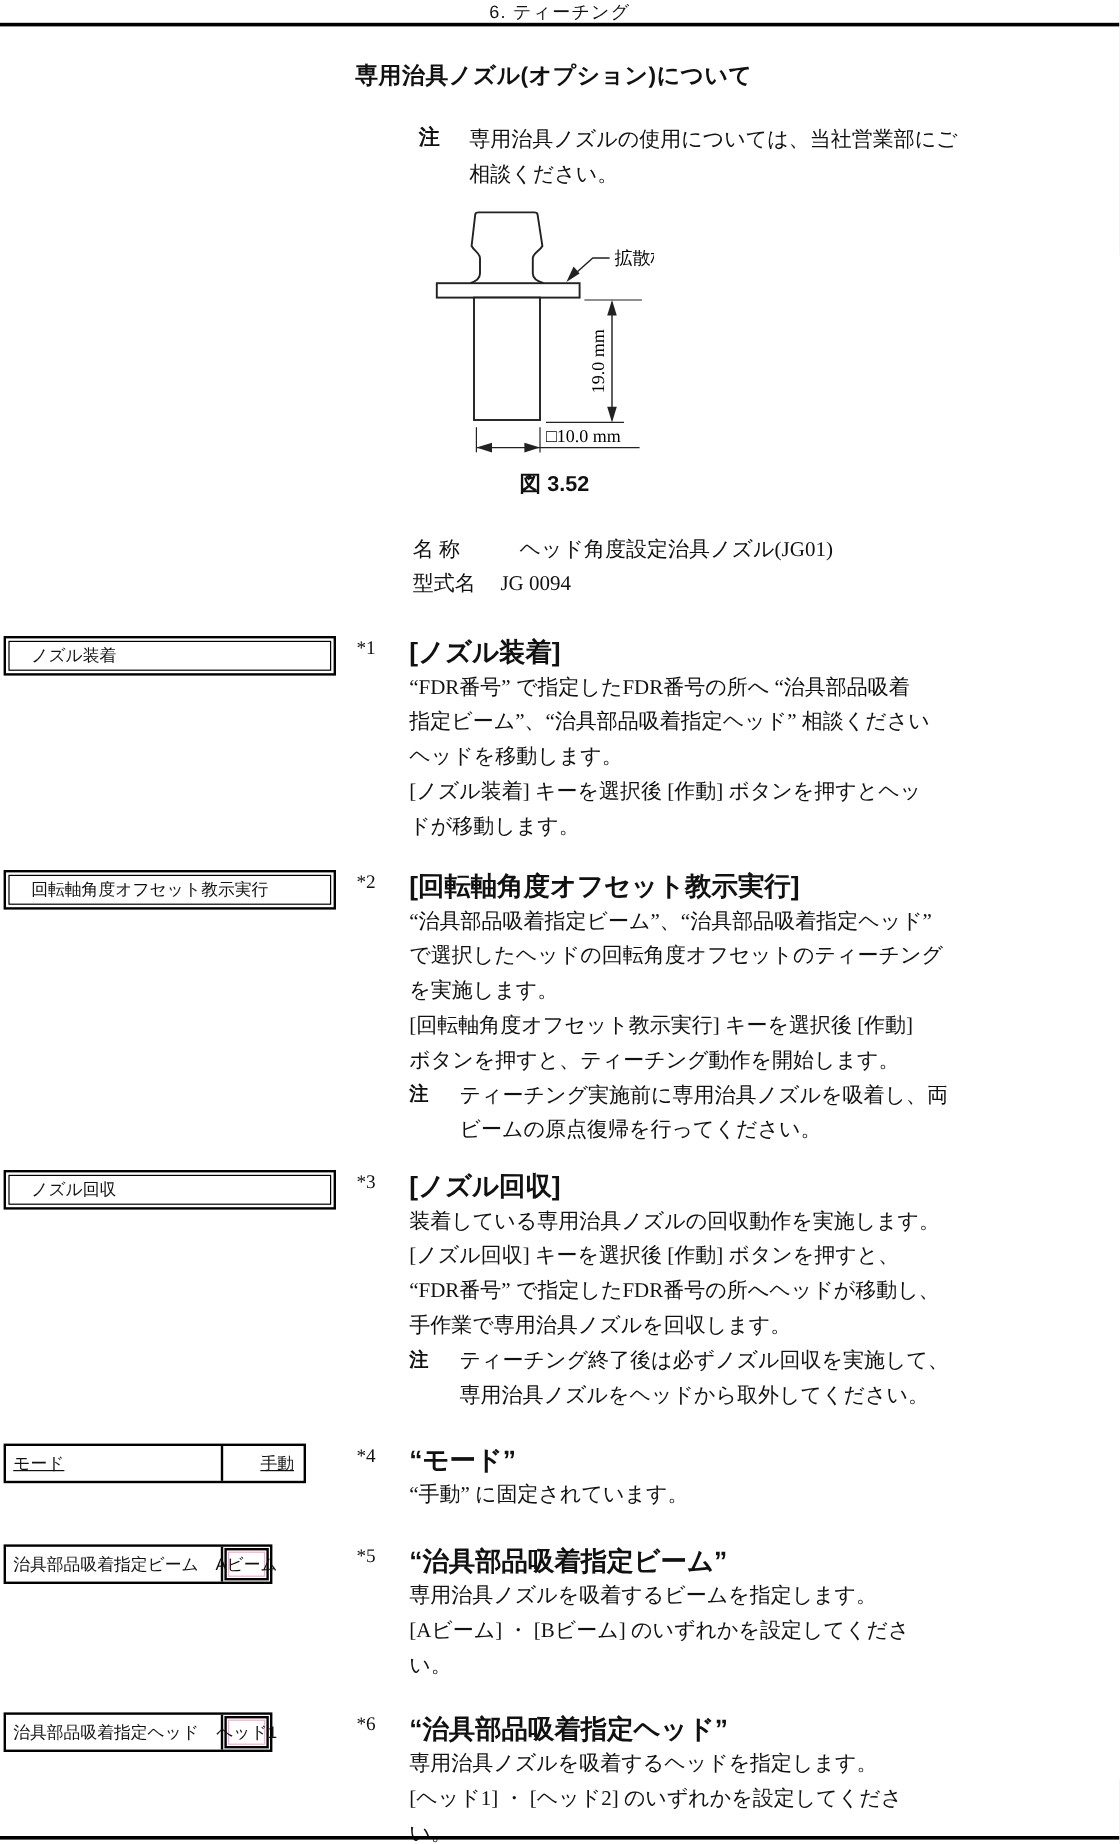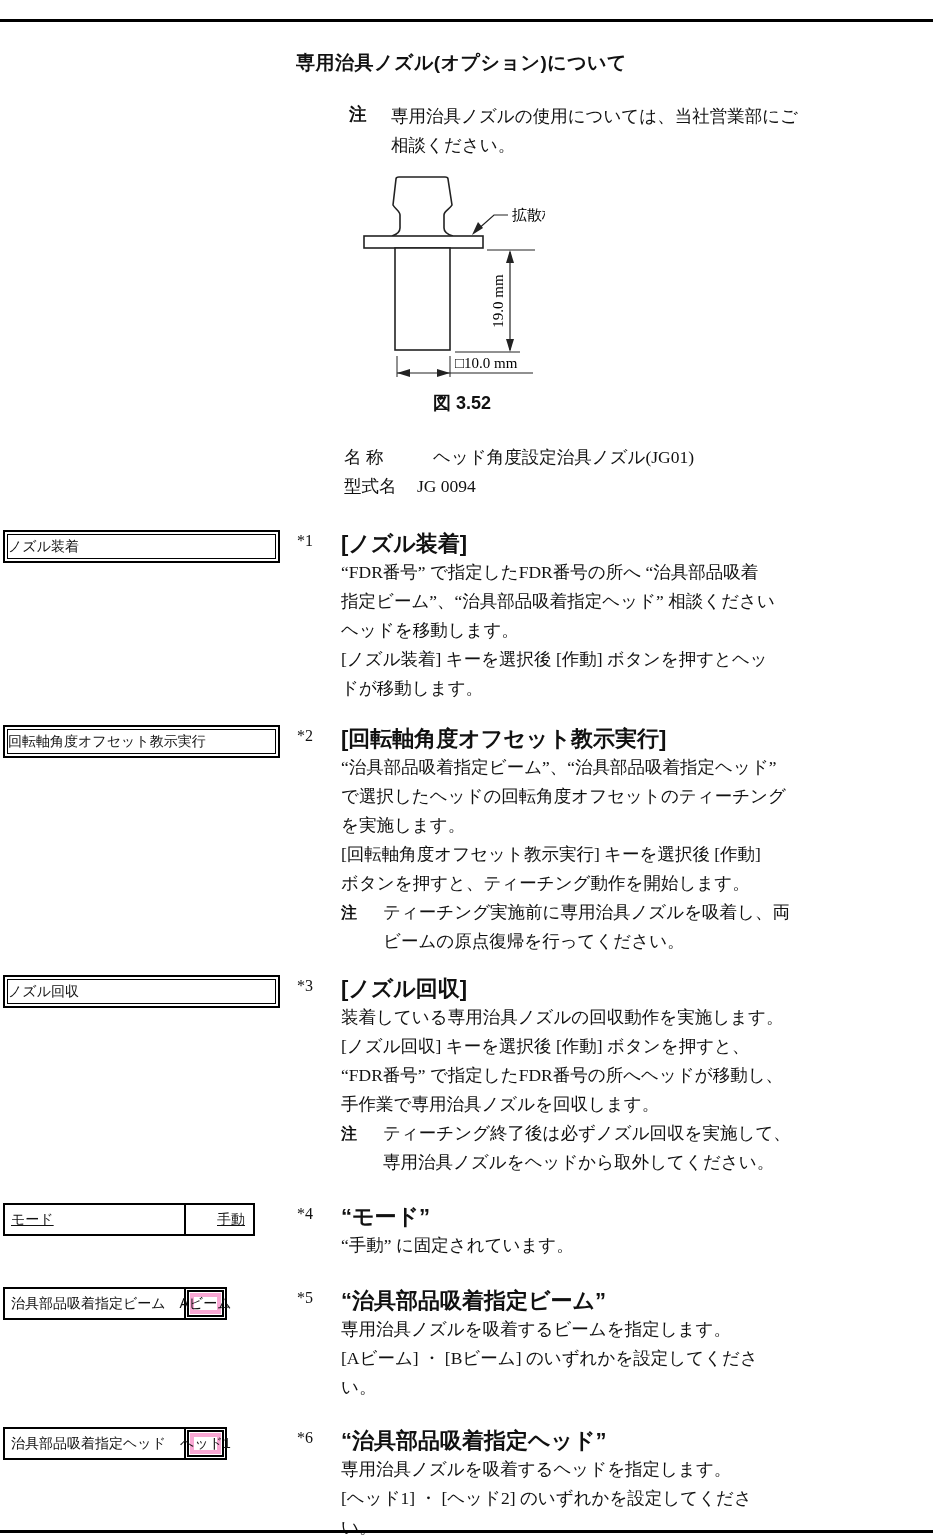--- a/index.html
+++ b/index.html
@@ -62,54 +62,55 @@
   .note-row .ln, .note-cont { display:inline-block; vertical-align:top; }
   .note-cont { margin-left:42px; font-size:17.5px; line-height:29px; white-space:nowrap; }
 
   
   .keybox {
     position:absolute; left:3px; top:1px; width:277px; height:33px;
     border:2px solid #000; background:#fff;
   }
   .keybox .inner {
     position:absolute; inset:2px; border:1px solid #000;
-    display:flex; align-items:center; padding-left:0;
+    display:flex; align-items:center; padding-left:18px;
     font-family:"Liberation Sans", sans-serif; font-size:14px; white-space:nowrap;
   }
   
   .fieldbox {
     position:absolute; left:3px; top:1px; height:33px;
     border:2px solid #000; background:#fff; display:flex;
     font-family:"Liberation Sans", sans-serif; font-size:14px;
   }
   .fieldbox .flabel {
     width:181px; display:flex; align-items:center; padding-left:6px;
     border-right:2px solid #000; white-space:nowrap;
   }
   .fieldbox.plain .fvalue {
     flex:1; display:flex; align-items:center; justify-content:flex-end;
     padding-right:8px; white-space:nowrap;
   }
   .fieldbox .keybtn {
     position:relative; flex:1; margin:1px; border:2px solid #000;
   }
   .fieldbox .keybtn .binner {
-    position:absolute; inset:1px; border:4px solid #f9a8d4;
+    position:absolute; inset:1px; border:1px solid #f9a8d4;
     display:flex; align-items:center; justify-content:center;
     white-space:nowrap; font-size:14px;
   }
   .w4 { width:252px;text-decoration:underline; }
   .w56 { width:224px; }
   svg text { font-family:"Liberation Serif", serif; }
 </style>
 </head>
 <body>
 
 <div class="page">
 
+  <div class="page-header">6. ティーチング</div>
   <div class="top-rule"></div>
 
   <div class="doc-title">専用治具ノズル(オプション)について</div>
 
   <div class="intro-note">
     <span class="note-label">注</span><span class="note-lines"><span class="ln">専用治具ノズルの使用については、当社営業部にご</span><br>
     <span class="ln">相談ください。</span></span>
   </div>
 
   <svg class="figure-svg" width="190" height="217" viewBox="0 0 190 217">

